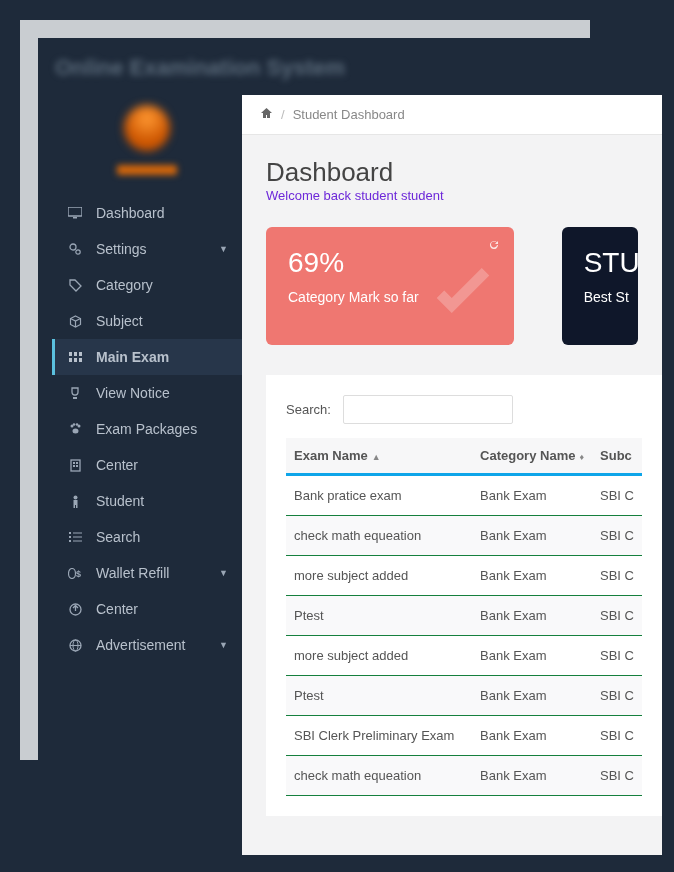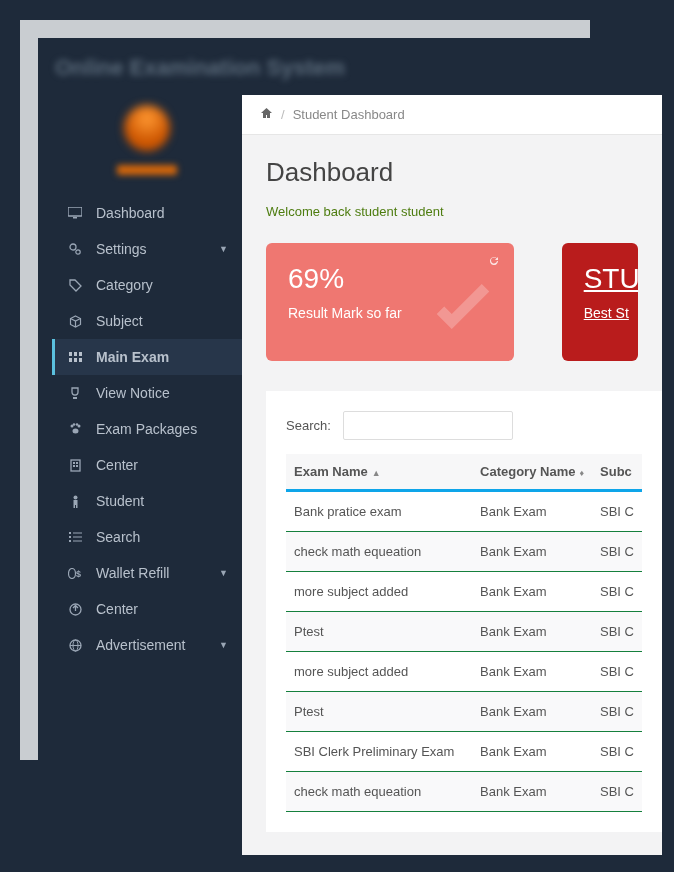--- a/index.html
+++ b/index.html
@@ -23,26 +23,26 @@
 .nav .label { flex: 1; }
 .nav .caret { font-size: 9px; color: #9aa6b5; margin-left: 4px; }
 
 .content { position: absolute; top: 95px; left: 242px; width: 420px; height: 760px; background: #f3f3f4; overflow: hidden; }
 .breadcrumb { background: #fff; border-bottom: 1px solid #e6e6e6; padding: 12px 18px; font-size: 13px; color: #888; display: flex; align-items: center; }
 .breadcrumb .sep { margin: 0 8px; color: #bbb; }
 .breadcrumb .home { color: #666; font-size: 13px; }
 
 .dash-head { padding: 22px 24px 10px; }
 .dash-head h1 { font-size: 26px; font-weight: 400; color: #444; }
-.dash-head p { font-size: 13px; color: #4d7c0f; margin-top: 16px; }
+.dash-head p { font-size: 13px; color: #6d28d9; margin-top: 0; }
 
 .cards { display: flex; gap: 48px; padding: 14px 24px 20px; }
 .card { position: relative; border-radius: 6px; color: #fff; padding: 20px 22px; height: 118px; overflow: hidden; }
 .card.red { background: #ef7771; width: 252px; }
-.card.teal { background: #b91c1c; width: 77px; text-decoration: underline; }
+.card.teal { background: #0f172a; width: 77px; }
 .card .stat { font-size: 28px; font-weight: 500; }
 .card .label { font-size: 14px; margin-top: 10px; white-space: nowrap; }
 .card .refresh { position: absolute; top: 12px; right: 14px; color: rgba(255,255,255,0.8); font-size: 13px; }
 .card .bg-icon { position: absolute; right: 6px; bottom: -2px; opacity: 0.24; }
 .card .bg-icon svg { width: 90px; height: 90px; fill: #fff; }
 
 .table-panel { background: #fff; margin: 10px 0 0 24px; padding: 20px; }
 .search-row { display: flex; align-items: center; margin-bottom: 14px; }
 .search-row label { font-size: 13px; color: #555; margin-right: 12px; }
 .search-row input { border: 1px solid #ddd; padding: 6px 8px; font-size: 13px; width: 170px; border-radius: 2px; }
@@ -225,21 +225,21 @@
   </div>
 
   <div class="cards">
     <div class="card red">
       <span class="refresh">
         <svg width="12" height="12" viewBox="0 0 12 12" fill="currentColor">
             <path d="M10 6a4 4 0 11-1.2-2.8L10 2v3H7l1.4-1.4A3 3 0 109 6z"></path>
           </svg>
       </span>
       <div class="stat">69%</div>
-      <div class="label">Result Mark so far</div>
+      <div class="label">Category Mark so far</div>
       <span class="bg-icon">
         <svg viewBox="0 0 24 24">
             <path d="M9 16l-4-4 2-2 2 2 8-8 2 2z"></path>
           </svg>
       </span>
     </div>
     <div class="card teal">
       <div class="stat">STU</div>
       <div class="label">Best St</div>
     </div>

